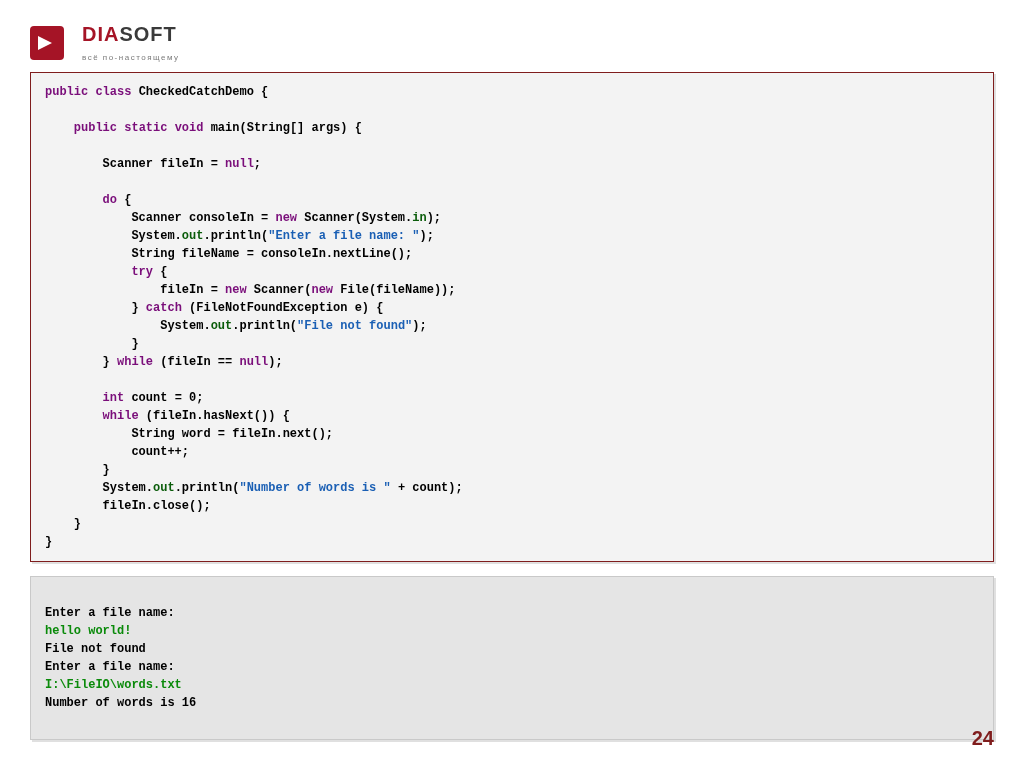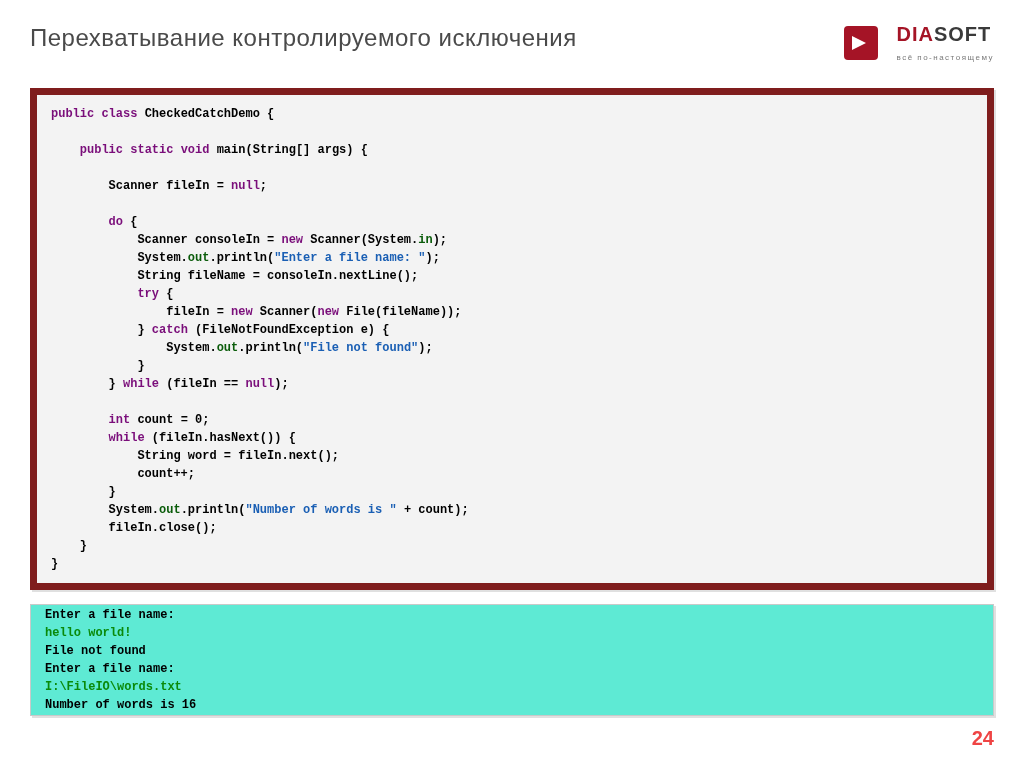--- a/index.html
+++ b/index.html
@@ -47,63 +47,62 @@
   .logo-text {
     display: flex;
     flex-direction: column;
     line-height: 1;
   }
   .logo-main { font-size: 20px; font-weight: 700; color: #3a3a3a; letter-spacing: 1px; }
   .logo-main .accent { color: #a51426; }
   .logo-sub { font-size: 8px; color: #7a7a7a; letter-spacing: 1.5px; margin-top: 10px; }
 
   .code-block {
-    margin: 16px 30px 14px 30px;
+    margin: 0 30px 14px 30px;
     background: #f3f3f3;
-    border: 7px solid #7f1d1d;
+    border: 1px solid #7f1d1d;
     box-shadow: 2px 2px 0 rgba(0,0,0,0.12);
     padding: 10px 14px;
     font-family: "Courier New", monospace;
     font-size: 12px;
     line-height: 1.5;
     white-space: pre;
     overflow: hidden;
   }
   .output-block {
     margin: 0 30px;
-    background: #5eead4;
+    background: #e5e5e5;
     border: 1px solid #c9c9c9;
     box-shadow: 2px 2px 0 rgba(0,0,0,0.12);
-    padding: 1px 14px;
+    padding: 27px 14px;
     font-family: "Courier New", monospace;
     font-size: 12px;
     line-height: 1.5;
     white-space: pre;
   }
   .kw { color: #7a0e7a; font-weight: bold; }
   .str { color: #1a5fb4; font-weight: bold; }
   .fld { color: #0a5c0a; font-weight: bold; }
   .bold { font-weight: bold; }
   .inp { color: #0a8a0a; font-weight: bold; }
   .outb { font-weight: bold; }
 
   .page-num {
     position: absolute;
     right: 30px;
     bottom: 18px;
-    color: #ef4444;
+    color: #7f1d1d;
     font-size: 20px;
     font-weight: 700;
   }
 </style>
 </head>
 <body>
 
 <div class="header">
-  <h1 class="slide-title">Перехватывание контролируемого исключения</h1>
   <div class="logo">
     <div class="logo-icon"></div>
     <div class="logo-text">
       <div class="logo-main"><span class="accent">DIA</span><span>SOFT</span></div>
       <div class="logo-sub">всё по-настоящему</div>
     </div>
   </div>
 </div>
 
 <div class="code-block"><span class="kw">public</span> <span class="kw">class</span><span class="bold"> CheckedCatchDemo {</span>

